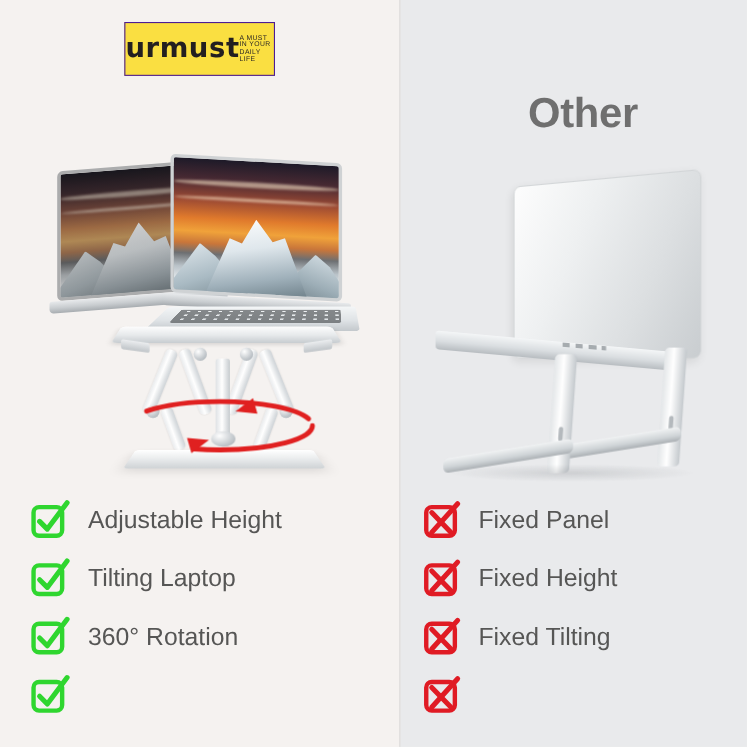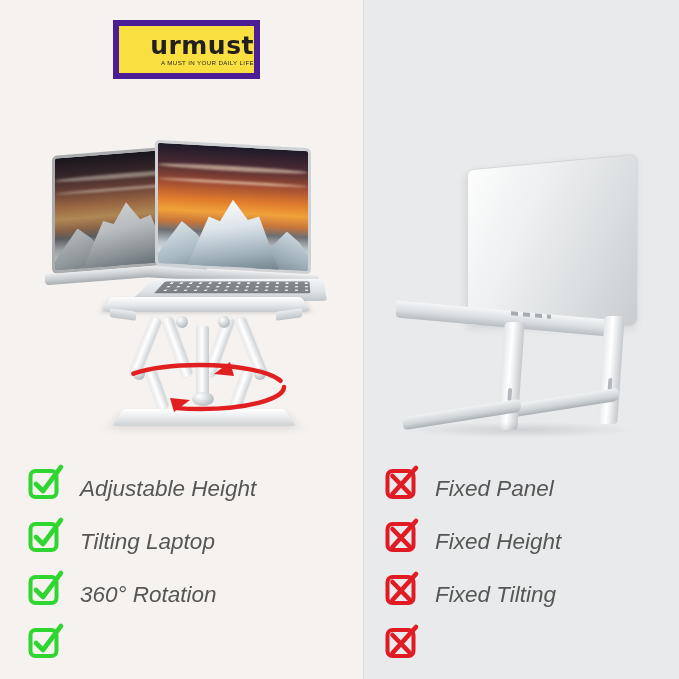--- a/index.html
+++ b/index.html
@@ -15,22 +15,22 @@
   .panel-left{width:363px;background:#f5f2f0;}
   .panel-right{width:316px;background:#e9eaec;}
   .panel-right:before{
     content:"";position:absolute;left:0;top:0;width:1px;height:679px;
     background:#dedcda;
   }
 
   
   .logo{
     position:absolute;left:113px;top:20px;width:135px;height:47px;
-    background:#fadf41;border:6px solid #4c1d95;
-    display:flex;flex-direction:column;align-items:flex-end;justify-content:center;
+    background:#fadf41;border:1px solid #4c1d95;
+    display:flex;flex-direction:row;align-items:center;justify-content:center;
   }
   .logo-word{
     font-size:25px;font-weight:700;color:#231f20;letter-spacing:.5px;
     line-height:1;margin-bottom:2px;font-family:"DejaVu Sans",sans-serif;
   }
   .logo-tag{
     font-size:6.2px;color:#2b2724;letter-spacing:.35px;line-height:1;
     font-family:"Liberation Sans",sans-serif;
   }
 
@@ -192,21 +192,21 @@
   }
   .shadow{
     position:absolute;left:44px;top:272px;width:226px;height:16px;
     background:radial-gradient(ellipse at center,rgba(110,115,120,.22),rgba(110,115,120,0) 70%);
   }
 
   
   .feats{position:absolute;top:447px;}
   .feats-left{left:28px;}
   .feats-right{left:385px;}
-  .row{display:flex;align-items:flex-end;height:53px;font-style:italic;}
+  .row{display:flex;align-items:center;height:53px;}
   .mark{width:33px;height:33px;flex:0 0 33px;position:relative;}
   .mark svg{position:absolute;left:-3px;top:-4px;width:40px;height:40px;overflow:visible;}
   .flabel{
     margin-left:19px;font-size:22.5px;color:#565655;line-height:1;white-space:nowrap;
   }
   .feats-right .flabel{margin-left:17px;color:#565655;}
 </style>
 </head>
 <body>
 
@@ -309,20 +309,21 @@
               <rect x="5.5" y="8" width="26" height="26" rx="5" fill="none" stroke="#2fd62f" stroke-width="4"></rect>
             <path d="M11 21 L18 28 L36 4" fill="none" stroke="#2fd62f" stroke-width="4.6" stroke-linecap="round" stroke-linejoin="round"></path>
             </svg>
         </span>
       </div>
     </div>
   </div>
 
   <div class="panel panel-right">
 
+    <div class="h-right">Other</div>
 
     <div class="stage stage-right">
       <div class="art-right">
         <div class="r-lid"></div>
         <div class="r-deck"></div>
         <div class="r-ports"></div>
         <div class="r-legbar r-leg-back">
           <span class="r-slot" style="left:8px;top:62px;"></span>
         </div>
         <div class="r-foot r-foot-back"></div>

